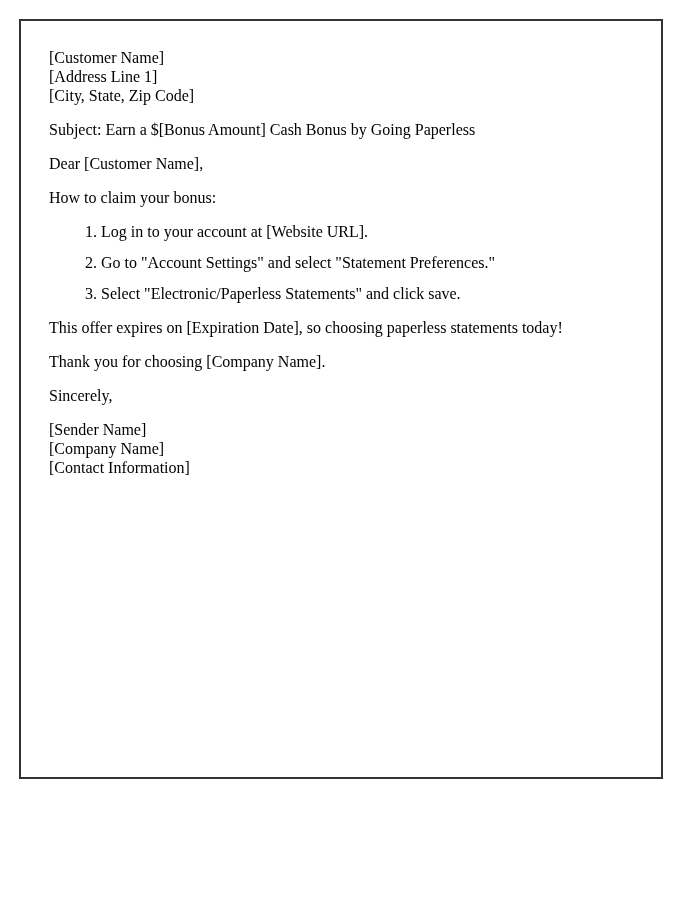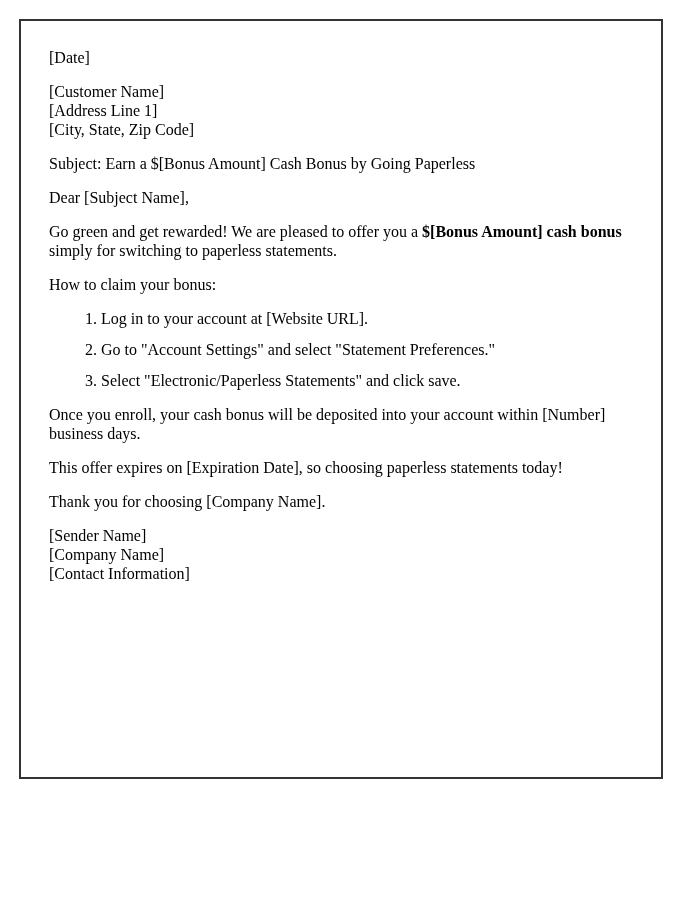--- a/index.html
+++ b/index.html
@@ -44,41 +44,39 @@
   }
   .bold {
     font-weight: normal;
   }
 </style>
 </head>
 <body>
 
 <div class="page">
 
-  <p>[Date]</p>
 
   <p><span>[Customer Name]</span><br><span>[Address Line 1]</span><br><span>[City, State, Zip Code]</span></p>
 
   <p class="bold">Subject: Earn a $[Bonus Amount] Cash Bonus by Going Paperless</p>
 
-  <p>Dear [Subject Name],</p>
+  <p>Dear [Customer Name],</p>
 
-  <p><span>Go green and get rewarded! We are pleased to offer you a </span><strong>$[Bonus Amount] cash bonus</strong><span> simply for switching to paperless statements.</span></p>
 
 
   <p class="bold">How to claim your bonus:</p>
 
   <ol>
     <li>Log in to your account at [Website URL].</li>
     <li>Go to "Account Settings" and select "Statement Preferences."</li>
     <li>Select "Electronic/Paperless Statements" and click save.</li>
   </ol>
 
-  <p>Once you enroll, your cash bonus will be deposited into your account within [Number] business days.</p>
 
   <p>This offer expires on [Expiration Date], so choosing paperless statements today!</p>
 
   <p>Thank you for choosing [Company Name].</p>
 
+  <p>Sincerely,</p>
 
   <p><span>[Sender Name]</span><br><span>[Company Name]</span><br><span>[Contact Information]</span></p>
 
 </div>
 
 </body></html>

